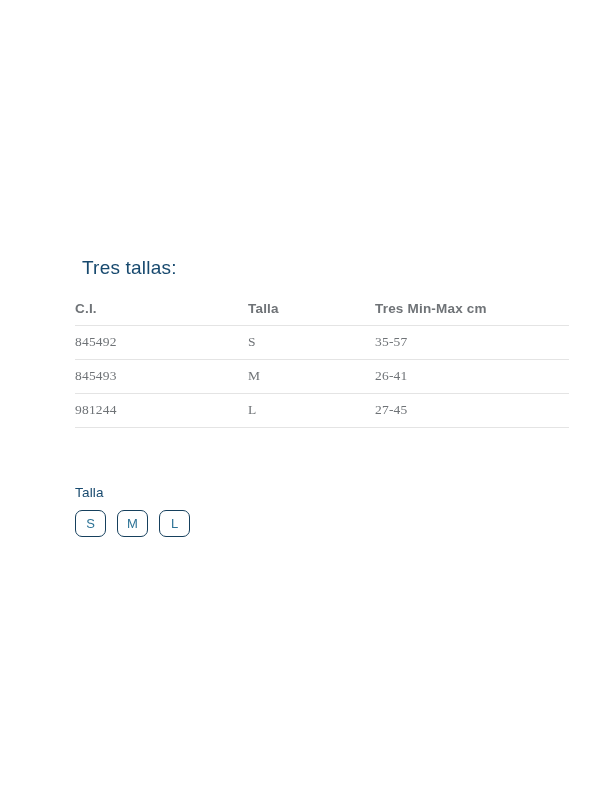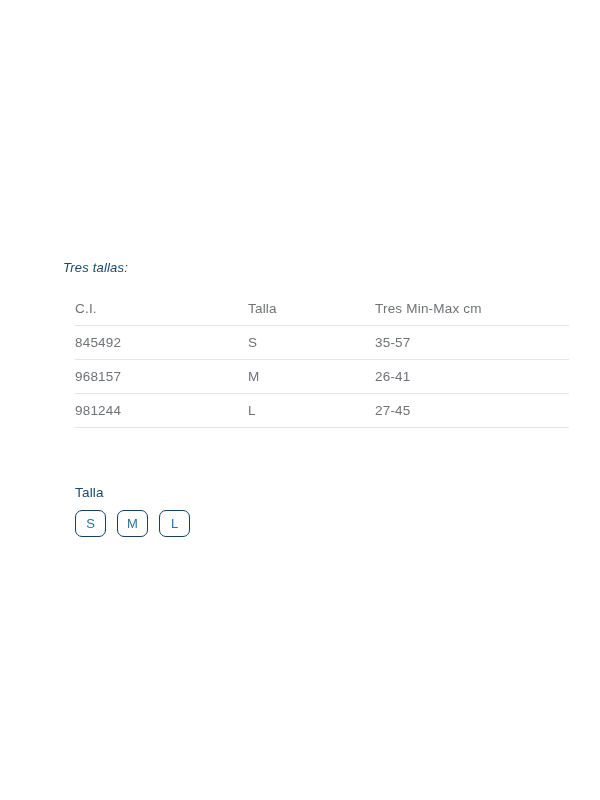--- a/index.html
+++ b/index.html
@@ -15,57 +15,57 @@
     width: 600px;
     height: 800px;
     background: var(--bg);
     font-family: "Liberation Sans", sans-serif;
     position: relative;
     overflow: hidden;
   }
   .intro-text {
     position: absolute;
     top: 260px;
-    left: 63px;
-    font-size: 13px;
+    left: 82px;
+    font-size: 19px;
     line-height: 16px;
     letter-spacing: 0.2px;
     color: var(--heading-navy);
-    font-style: italic;
   }
   table.sizes-table {
     position: absolute;
     top: 293px;
     left: 75px;
     width: 494px;
     border-collapse: collapse;
     table-layout: fixed;
   }
   table.sizes-table col:nth-child(1) { width: 173px; }
   table.sizes-table col:nth-child(2) { width: 127px; }
   table.sizes-table col:nth-child(3) { width: 194px; }
   table.sizes-table th {
     height: 32px;
-    font-weight: normal;
+    font-weight: bold;
     text-align: left;
     vertical-align: middle;
     font-size: 13.5px;
     letter-spacing: 0.2px;
     color: var(--table-text-gray);
     border-bottom: 1px solid var(--divider);
     margin-left: 32px;
   }
   table.sizes-table td {
     height: 34px;
     text-align: left;
     vertical-align: middle;
     font-size: 13.5px;
     letter-spacing: 0.2px;
     color: var(--table-text-gray);
     border-bottom: 1px solid var(--divider);
+    font-family: Liberation Serif, serif;
   }
   .size-selector-label {
     position: absolute;
     top: 485px;
     left: 75px;
     font-size: 13.5px;
     line-height: 16px;
     letter-spacing: 0.2px;
     color: var(--heading-navy);
   }
@@ -111,21 +111,21 @@
         <th>Tres Min-Max cm</th>
       </tr>
   </thead>
   <tbody>
       <tr>
         <td>845492</td>
         <td>S</td>
         <td>35-57</td>
       </tr>
       <tr>
-        <td>968157</td>
+        <td>845493</td>
         <td>M</td>
         <td>26-41</td>
       </tr>
       <tr>
         <td>981244</td>
         <td>L</td>
         <td>27-45</td>
       </tr>
     </tbody>
 </table>

